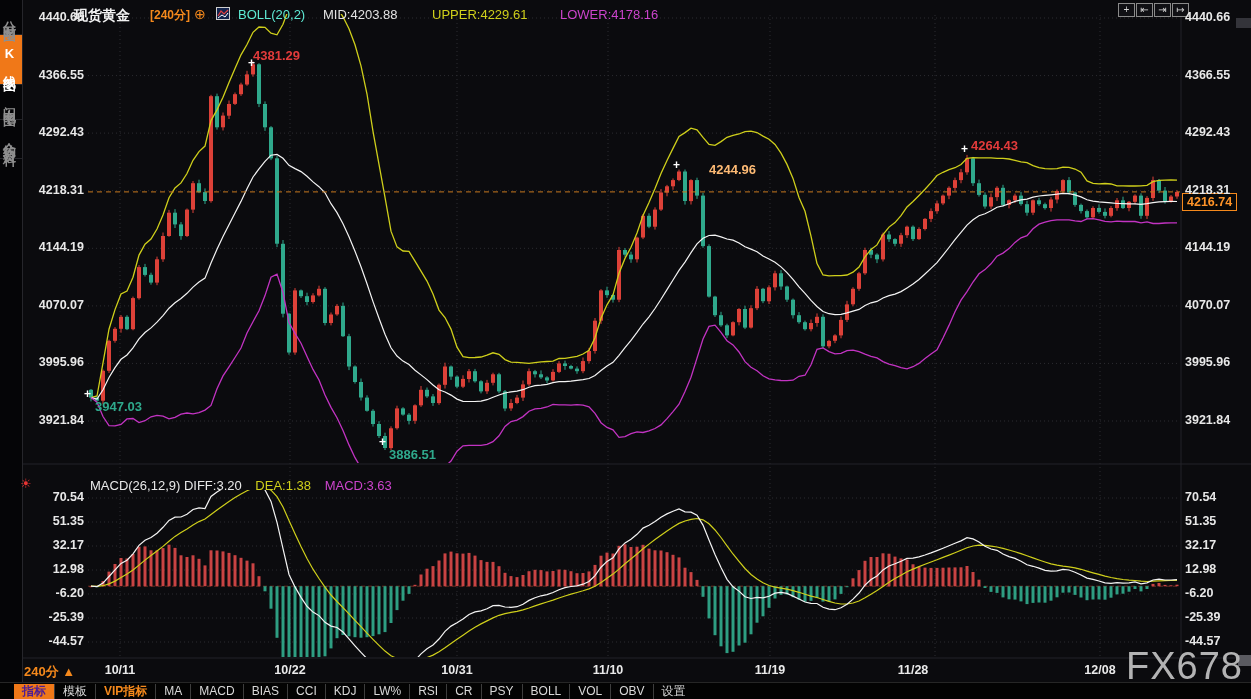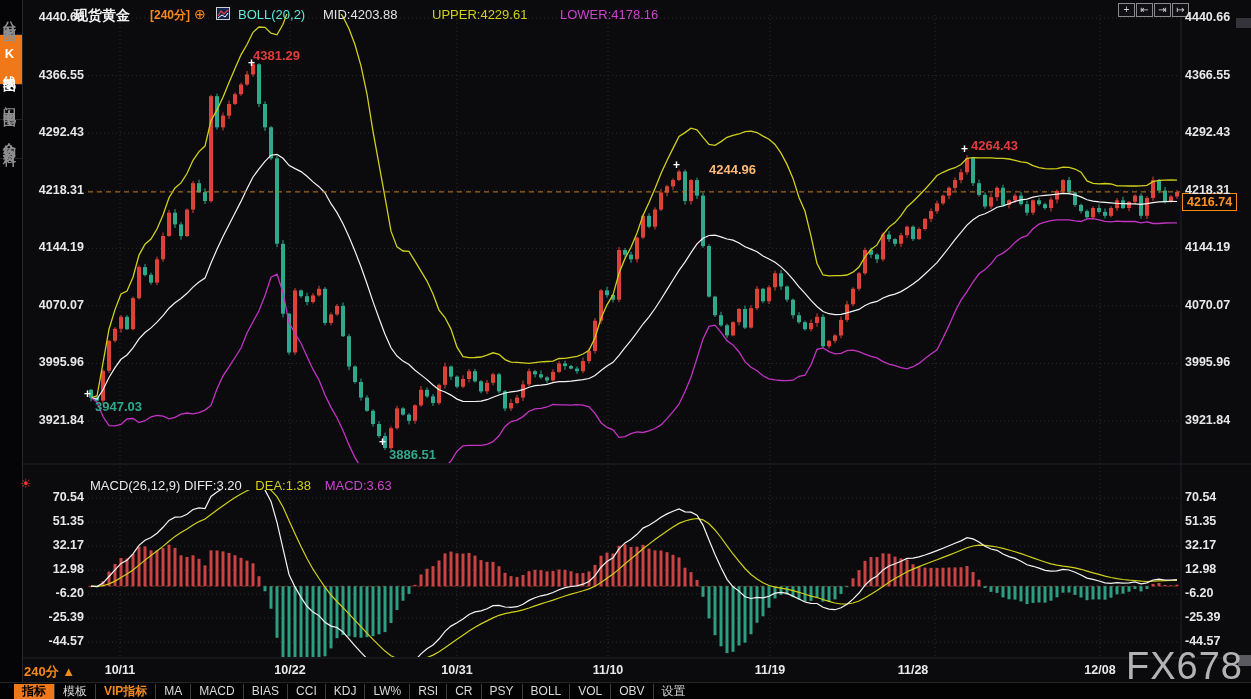--- a/index.html
+++ b/index.html
@@ -37,21 +37,21 @@
   
   #price-badge{position:absolute;left:1182px;top:193px;border:1px solid #f5891c;color:#ff9428;background:#080808;
     font-size:12.5px;font-weight:bold;padding:1px 4px 1px 4px;}
   
   #period-foot{position:absolute;left:24px;top:663px;color:#f5891c;font-weight:bold;font-size:13px;}
   #watermark{position:absolute;left:1126px;top:645px;font-size:38px;color:#bdbdbd;letter-spacing:1px;opacity:.95;}
   #bottom-toolbar{position:absolute;left:0;bottom:0;width:1251px;height:17px;background:#030303;
     border-top:1px solid #262626;display:flex;align-items:center;padding-left:14px;box-sizing:border-box;}
   .tb-item{font-size:12px;color:#d8d8d8;padding:0 8px;line-height:15px;cursor:pointer;white-space:nowrap;}
   .tb-item + .tb-item{border-left:1px solid #3d3d3d;}
-  .tb-item.active{background:#f07818;color:#000000;font-weight:bold;}
+  .tb-item.active{background:#f07818;color:#4c1d95;font-weight:bold;}
   .tb-item.vip{color:#f5891c;font-weight:bold;}
   #sun-ico{position:absolute;left:20px;top:476px;color:#e93333;font-size:13px;}
   .scroll-thumb{position:absolute;background:#34343a;}
 </style>
 </head>
 <body>
 
 <div id="root">
 
   <svg id="chart-svg" class="abs" width="1251" height="699" style="left:0;top:0">

